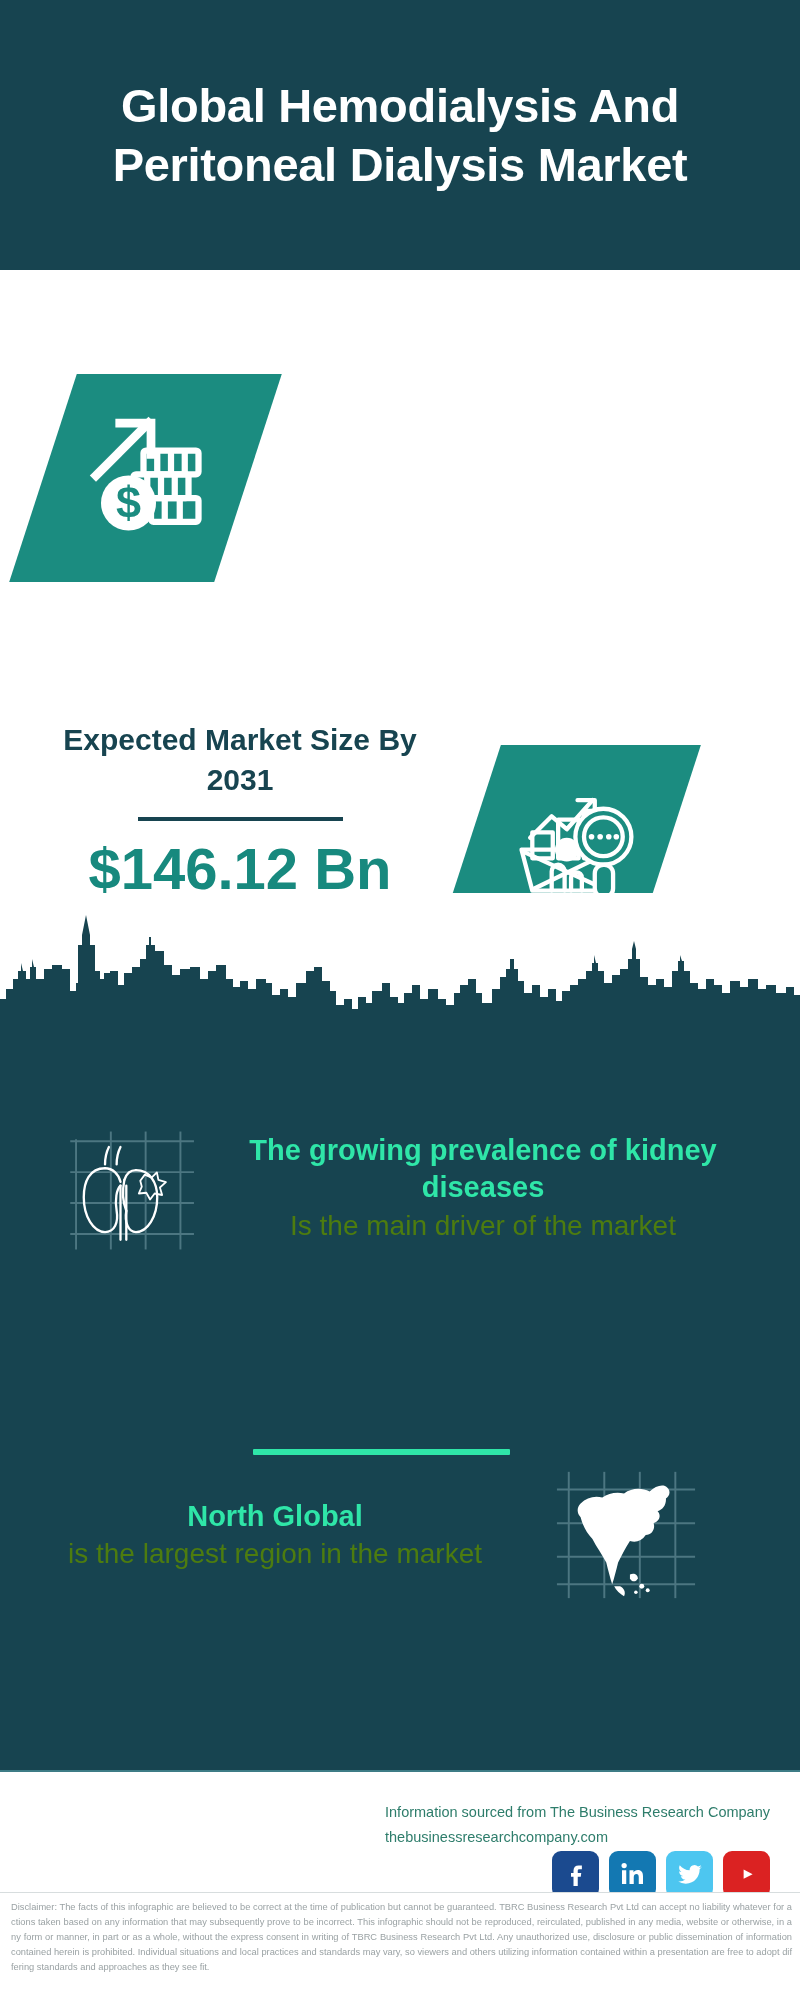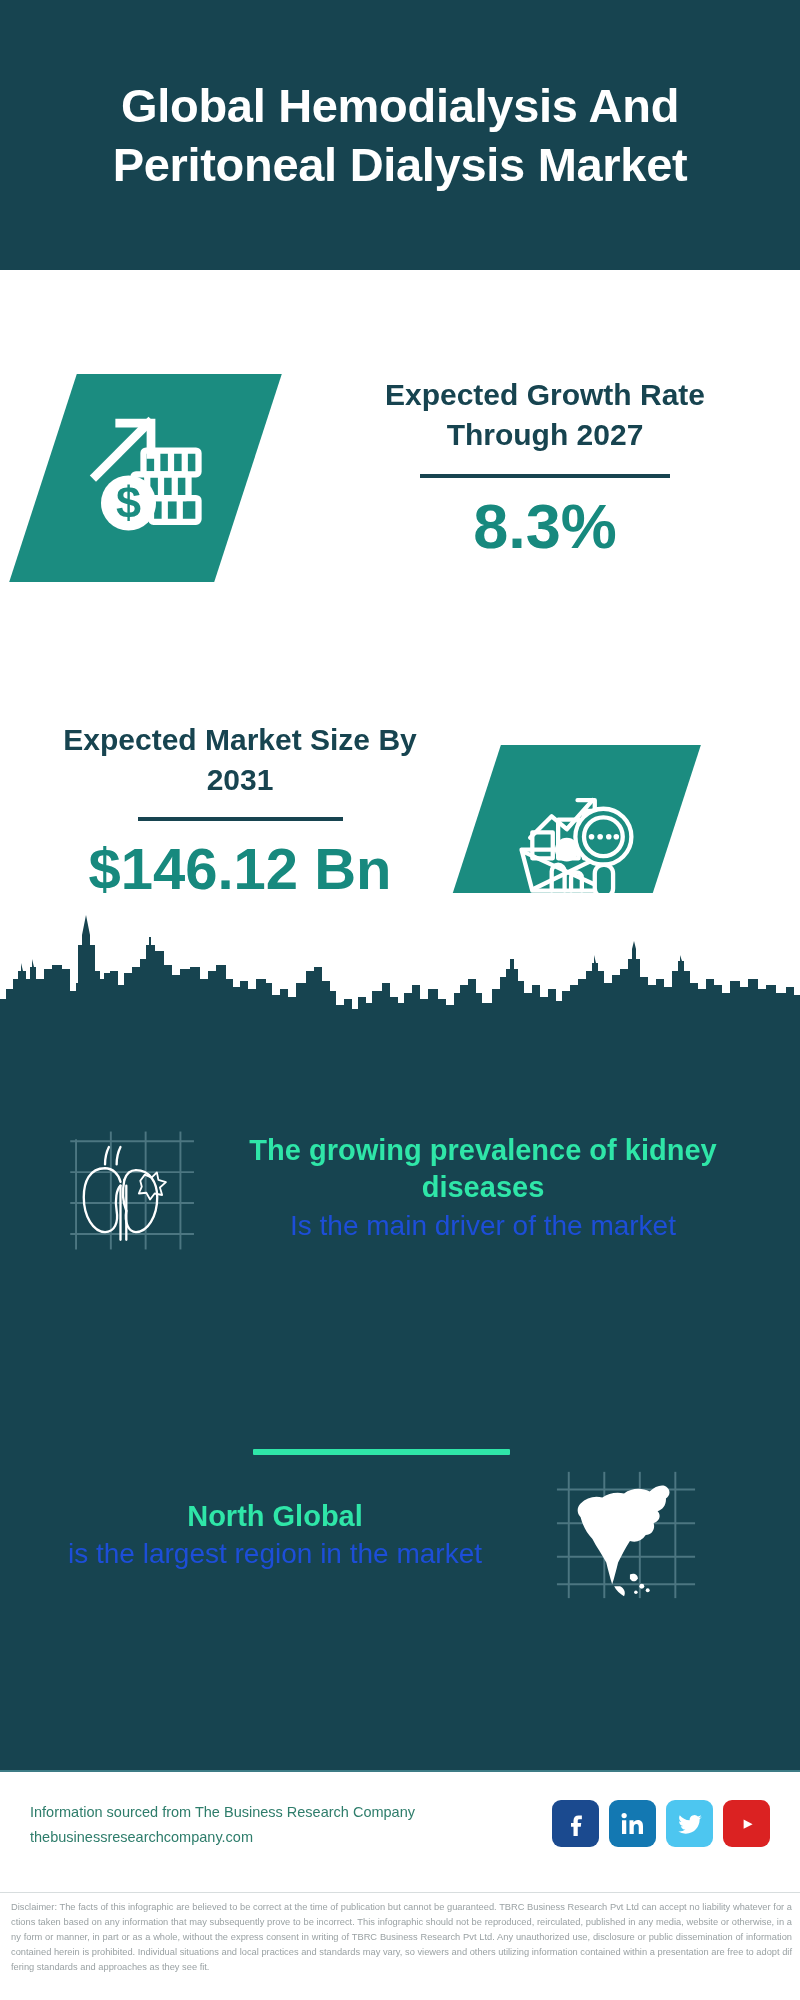--- a/index.html
+++ b/index.html
@@ -80,37 +80,37 @@
   .kidney-text { width:530px; text-align:center; margin-left:8px; }
 
   .na-row { left:40px; top:1460px; width:720px; }
   .na-text { width:470px; text-align:center; }
   .na-icon-wrap { width:160px; height:150px; flex:0 0 auto; margin-left:36px; }
 
   .accent-head {
     color:#2FE6A8; font-weight:bold; font-size:29px; line-height:1.3;
   }
   .plain-sub {
-    color:#1d4ed8; font-size:28px; line-height:1.33; font-weight:normal;
+    color:#4d7c0f; font-size:28px; line-height:1.33; font-weight:normal;
   }
 
   .mint-sep {
     position:absolute; left:253px; top:1449px; width:257px; height:6px;
     background:#2FE6A8; border-radius:1px;
   }
 
   
   .footer {
     position:absolute; left:0; top:1770px; width:800px; height:122px;
     background:#ffffff;
     border-top:2px solid #3E7C86;
   }
   .footer-inner {
     position:absolute; left:30px; top:28px; width:740px;
-    display:flex; align-items:flex-start; justify-content:space-between;
+    display:flex; align-items:flex-end; justify-content:space-between;flex-direction:column;
   }
   .source-block { color:#2E7D6B; font-size:14.5px; line-height:1.75; }
   .social-row { display:flex; gap:10px; align-items:center; }
   .social {
     width:47px; height:47px; border-radius:9px;
     display:flex; align-items:center; justify-content:center;
   }
   .s-fb { background:#1B4A8F; }
   .s-li { background:#1378B2; }
   .s-tw { background:#4DC6F0; }
@@ -155,25 +155,20 @@
           <line x1="83" y1="57" x2="83" y2="76"></line>
           <line x1="75" y1="76" x2="75" y2="95"></line>
           <line x1="87" y1="76" x2="87" y2="95"></line>
         </g>
         <circle cx="46" cy="80" r="22" fill="#ffffff"></circle>
         <text x="46" y="92" font-family="'Liberation Sans',sans-serif" font-size="36" font-weight="bold" fill="#1B8C80" text-anchor="middle">$</text>
       </svg>
     </div>
   </div>
 
-  <div class="stat1-text">
-    <div class="stat-label">Expected Growth Rate Through 2027</div>
-    <div class="rule"></div>
-    <div class="stat-value">8.3%</div>
-  </div>
 
   <div class="stat2-text">
     <div class="stat-label">Expected Market Size By 2031</div>
     <div class="rule"></div>
     <div class="stat-value">$146.12 Bn</div>
   </div>
 
   <div class="para stat2-tile">
     <div class="ico">
       <svg viewBox="0 0 130 130" width="140" height="140" aria-hidden="true">

